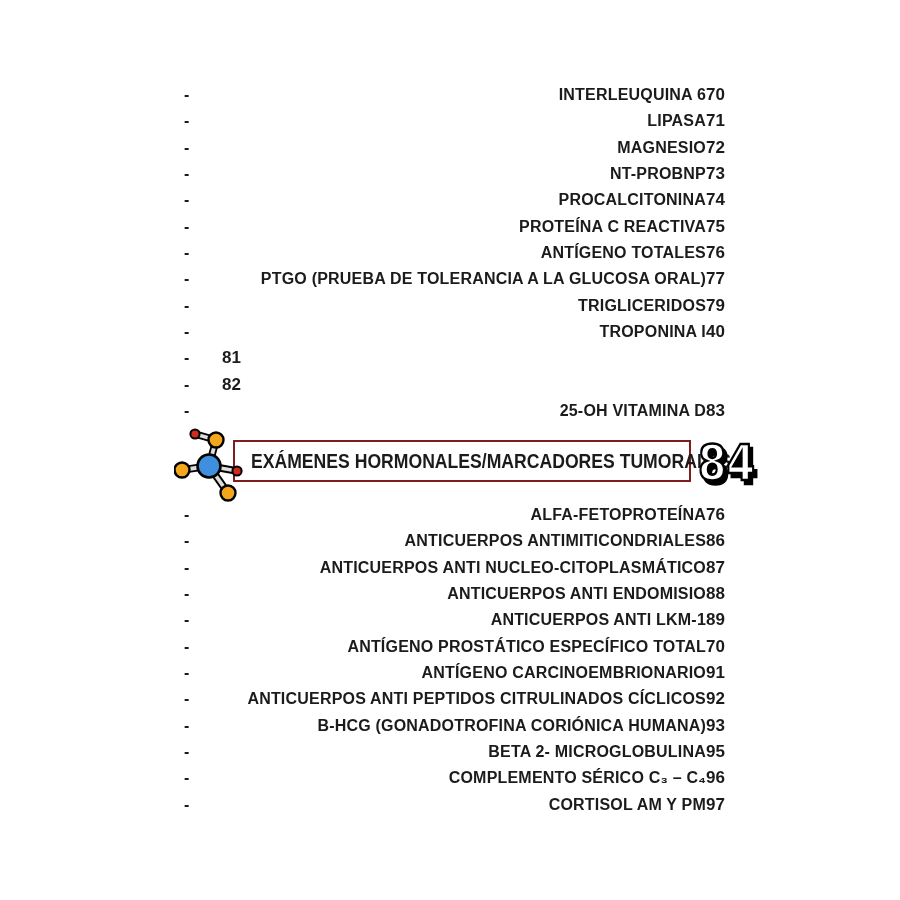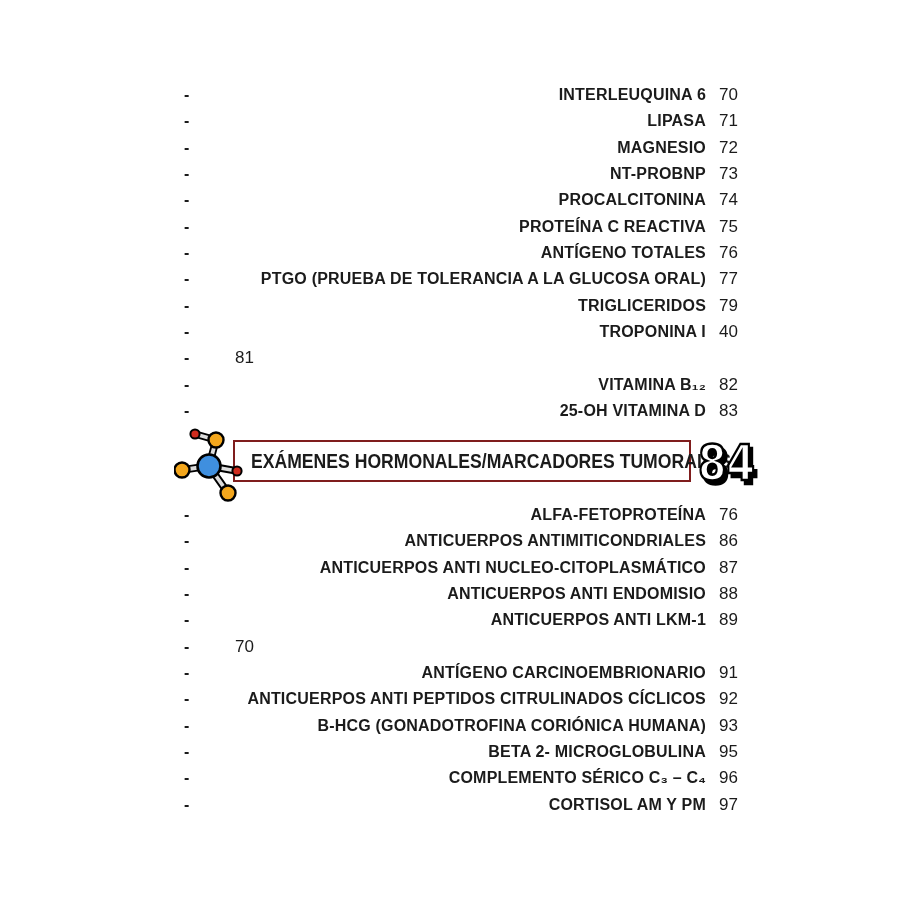--- a/index.html
+++ b/index.html
@@ -27,22 +27,22 @@
   }
   .toc-label {
     flex:1 1 auto;
     font-weight:bold; font-size:16px;
     letter-spacing:0.2px;
     white-space:nowrap;
     text-align:right;
   }
   .toc-page {
     flex:0 0 auto;
-    min-width:32px; text-align:right;
-    font-size:17px; font-weight:400;
+    min-width:32px; text-align:left;
+    font-size:17px; font-weight:700;
   }
 
   .section-header {
     position:absolute; top:440px; left:233px;
     width:458px; height:42px;
     border:2px solid #7f1d1d;
     box-sizing:border-box;
     background:#ffffff;
     display:flex; align-items:center;
     padding-left:16px;
@@ -128,21 +128,20 @@
         <span class="toc-page">40</span>
       </div>
 
       <div class="toc-row">
         <span class="toc-dash">-</span>
         <span class="toc-page">81</span>
       </div>
 
       <div class="toc-row">
         <span class="toc-dash">-</span>
-        <span class="toc-label">VITAMINA B₁₂</span>
         <span class="toc-page">82</span>
       </div>
 
       <div class="toc-row">
         <span class="toc-dash">-</span>
         <span class="toc-label">25-OH VITAMINA D</span>
         <span class="toc-page">83</span>
       </div>
     </div>
 
@@ -210,20 +209,21 @@
       </div>
 
       <div class="toc-row">
         <span class="toc-dash">-</span>
         <span class="toc-label">ANTICUERPOS ANTI LKM-1</span>
         <span class="toc-page">89</span>
       </div>
 
       <div class="toc-row">
         <span class="toc-dash">-</span>
+        <span class="toc-label">ANTÍGENO PROSTÁTICO ESPECÍFICO TOTAL</span>
         <span class="toc-page">70</span>
       </div>
 
       <div class="toc-row">
         <span class="toc-dash">-</span>
         <span class="toc-label">ANTÍGENO CARCINOEMBRIONARIO</span>
         <span class="toc-page">91</span>
       </div>
 
       <div class="toc-row">

